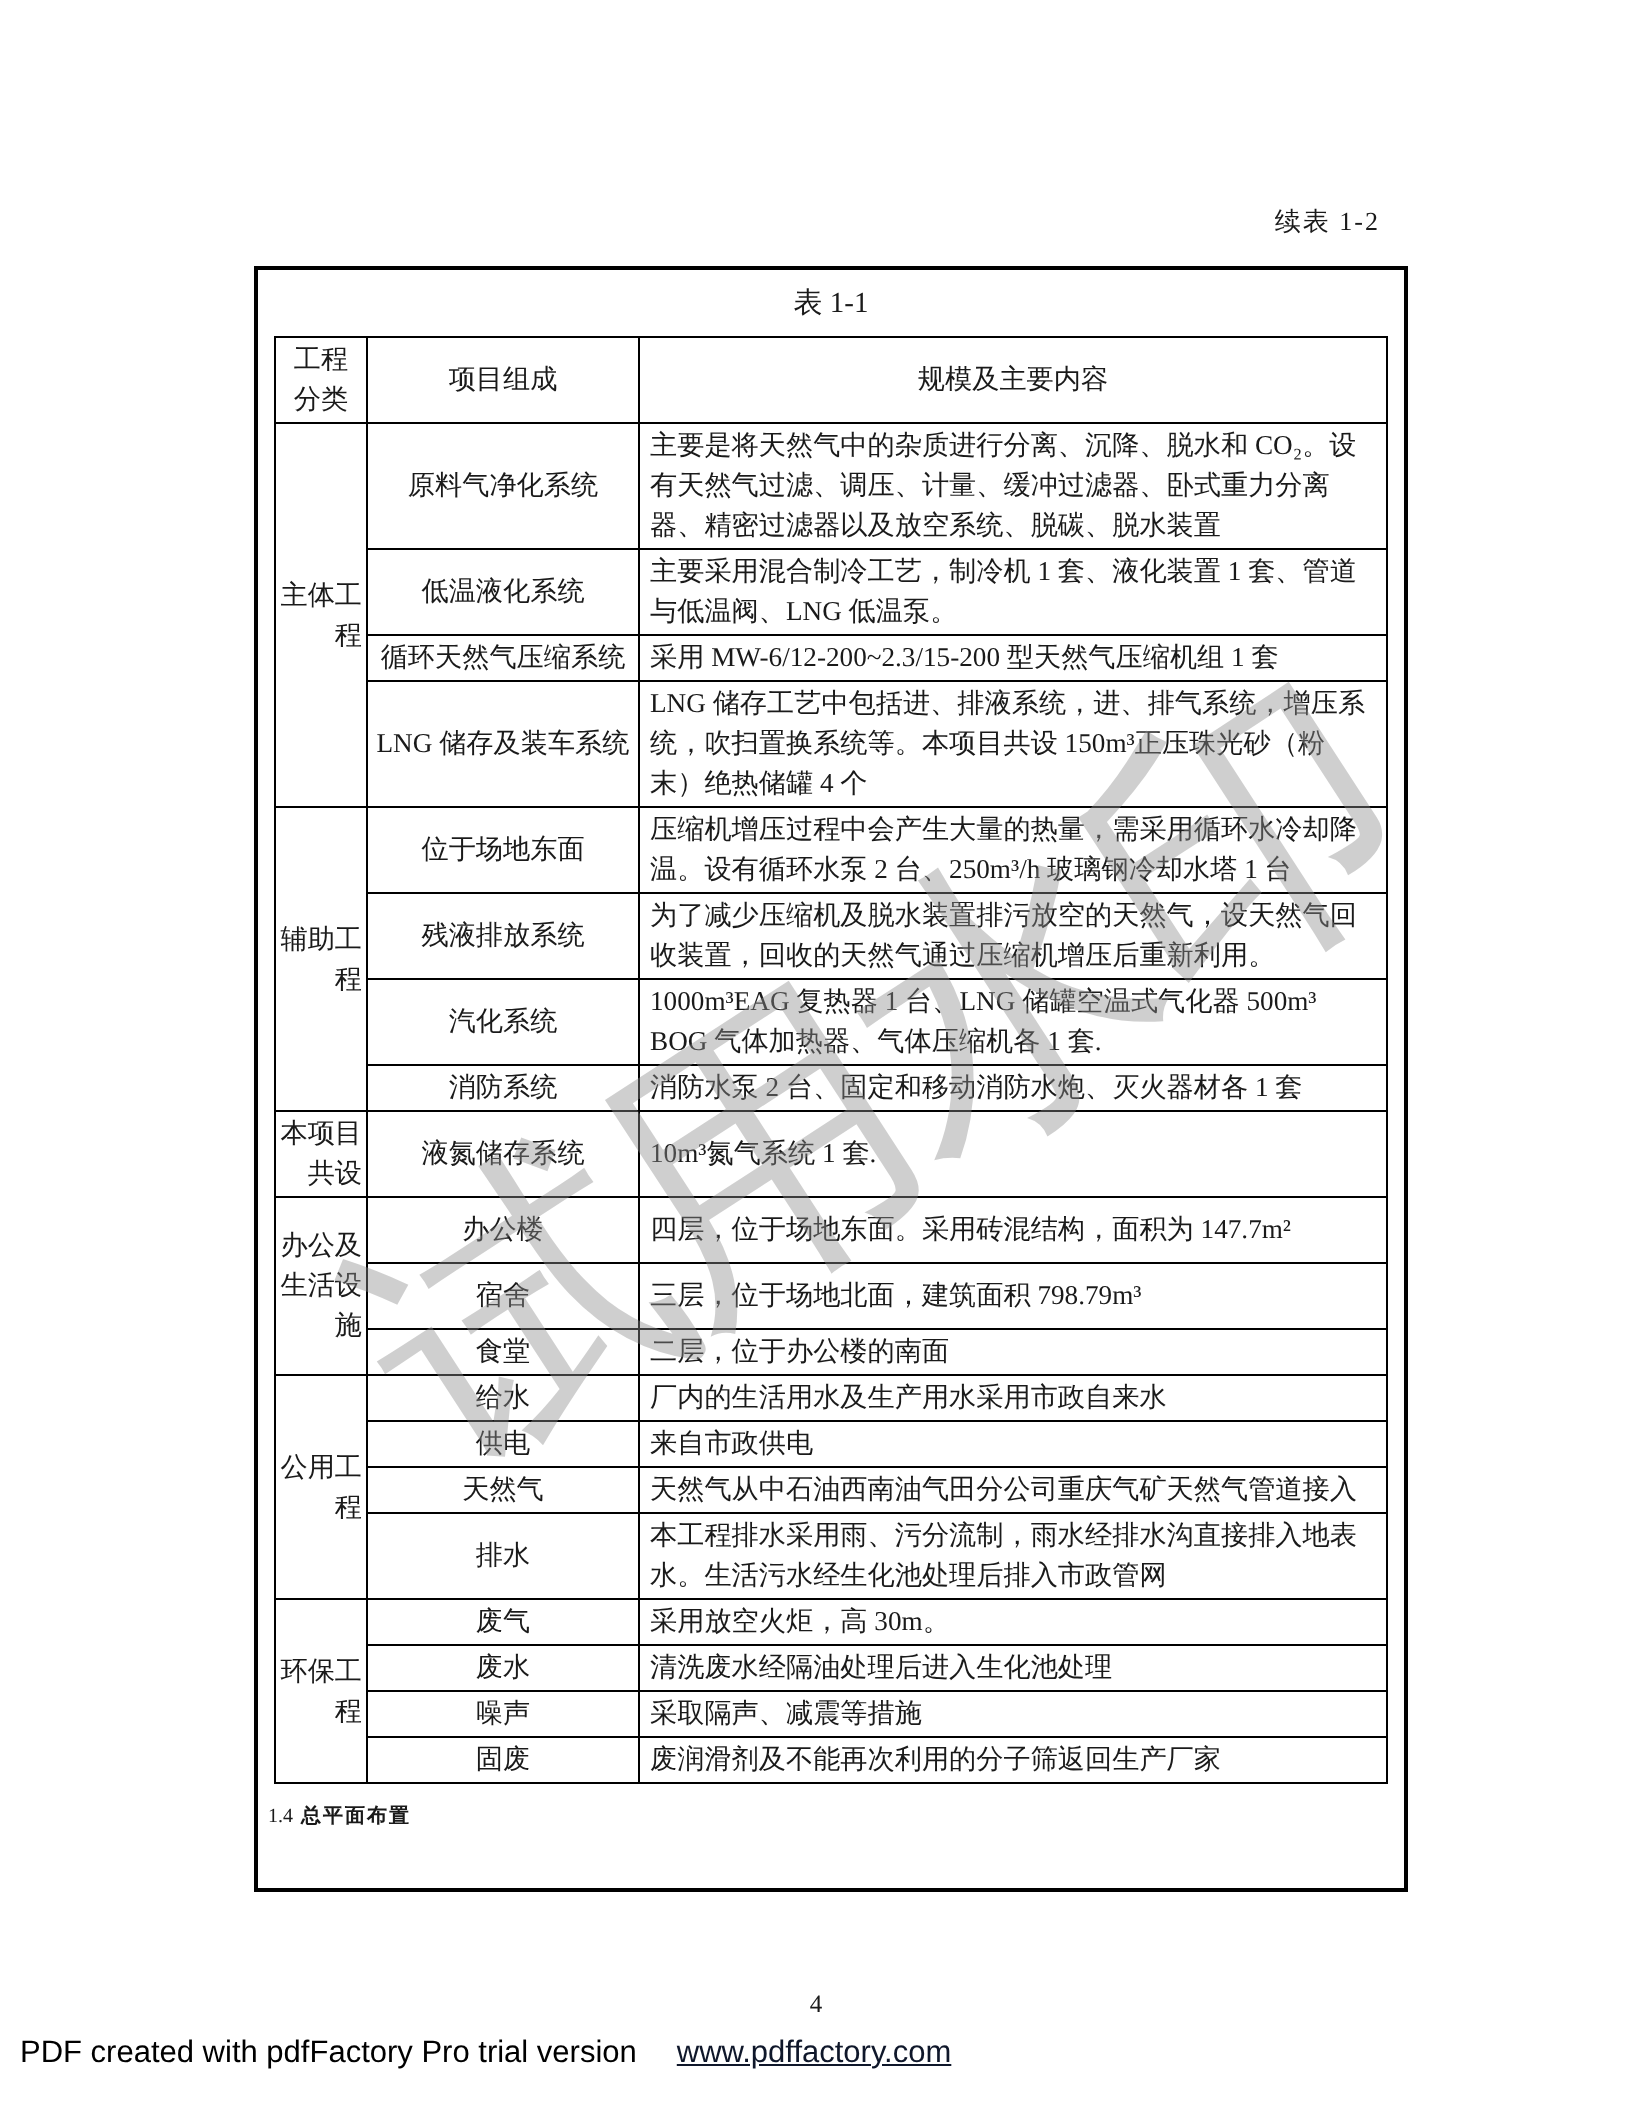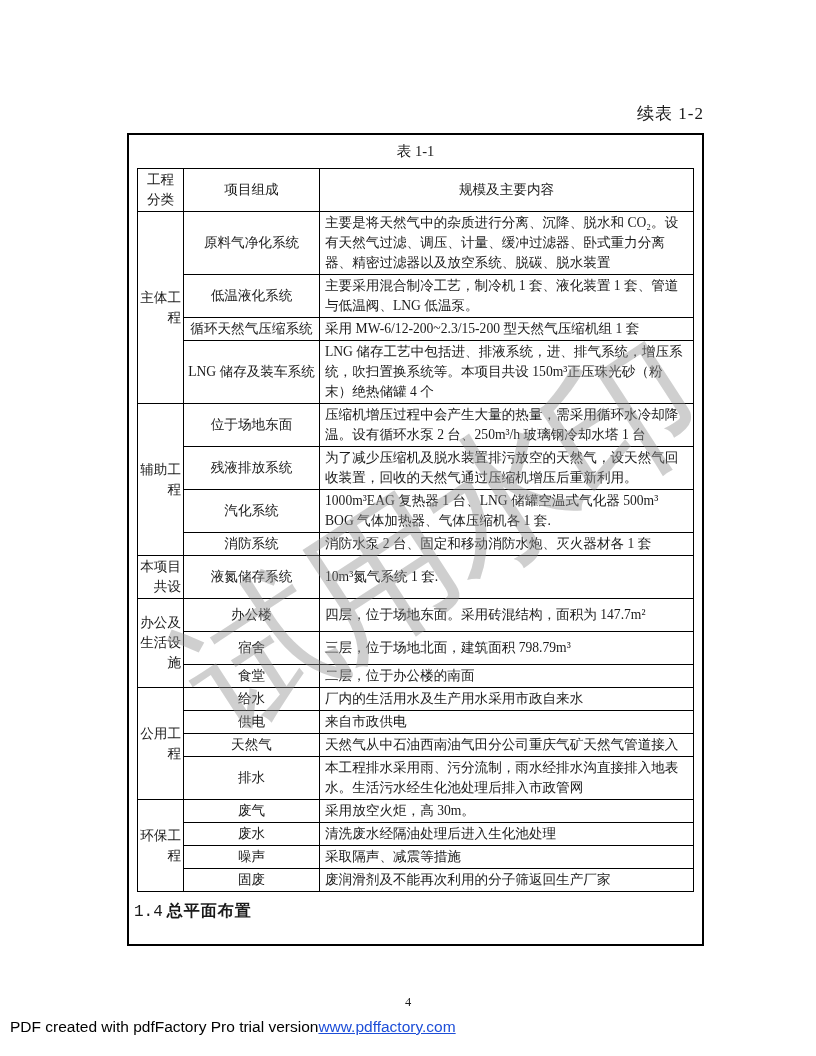--- a/index.html
+++ b/index.html
@@ -6,22 +6,22 @@
   html, body { background: #ffffff; }
   body {
     width: 816px; height: 1056px;
     position: relative;
     font-family: "Liberation Serif", "DejaVu Serif", serif;
     color: #1a1a1a;
     overflow: hidden;
   }
   .cont-label {
     position: absolute;
-    top: 102px; right: 112px;
-    font-size: 17px;
+    top: 102px; right: 126px;
+    font-size: 13px;
     letter-spacing: 1px;
   }
   .frame {
     position: absolute;
     left: 127px; top: 133px;
     width: 577px; height: 813px;
     border: 2px solid #000000;
   }
   .caption {
     margin-top: 7px;
@@ -48,22 +48,21 @@
     padding: 1px 5px;
     vertical-align: middle;
   }
   .ptable thead tr { height: 40px; margin-top: 36px; }
   .ptable th { text-align: center; }
   .ptable td.cat { text-align: right; padding: 1px 2px; }
   .ptable td.comp { text-align: center; padding: 1px 3px; }
   .ptable td.desc { text-align: left; margin-top: 41px; }
   .sec-heading {
     margin: 9px 0 0 5px;
-    font-size: 16px;
-    font-family: Liberation Mono, monospace;
+    font-size: 10px;
   }
   .sec-num { font-weight: normal; margin-right: 4px; }
   .sec-title { font-weight: bold; letter-spacing: 1px; }
   .sec-para {
     margin: 9px 7px 0 7px;
     font-size: 15px;
     line-height: 1.65;
     text-indent: 2em;
     letter-spacing: 0.5px;
   }
@@ -89,22 +88,22 @@
     font-size: 12.5px;
   }
   .pdf-footer {
     position: absolute;
     left: 10px; top: 1018px;
     font-family: "Liberation Sans", "DejaVu Sans", sans-serif;
     font-size: 15.5px;
     color: #000000;
   }
   .pdf-link {
-    color: #1d4ed8;
-    margin-left: 0;
+    color: #0f172a;
+    margin-left: 20px;
   }
 </style>
 </head>
 <body>
 
 <div class="page">
 
   <div class="cont-label">续表 1-2</div>
 
   <div class="frame">

